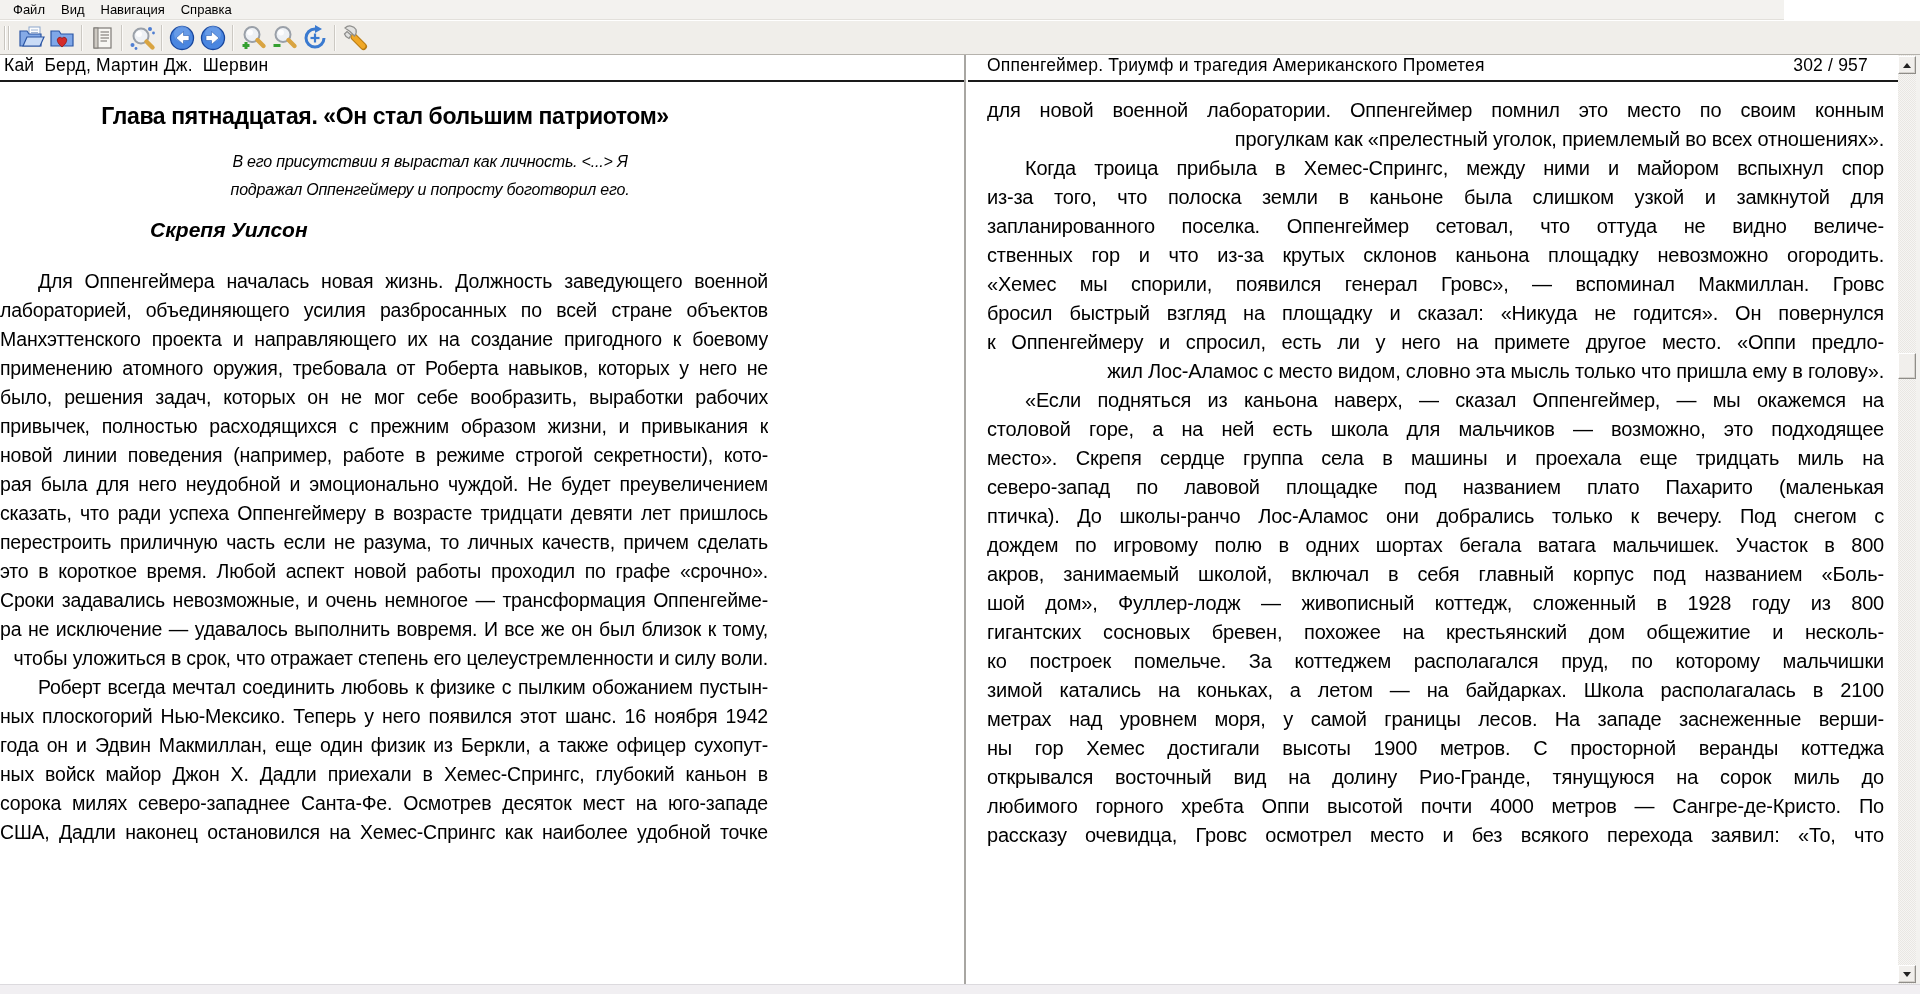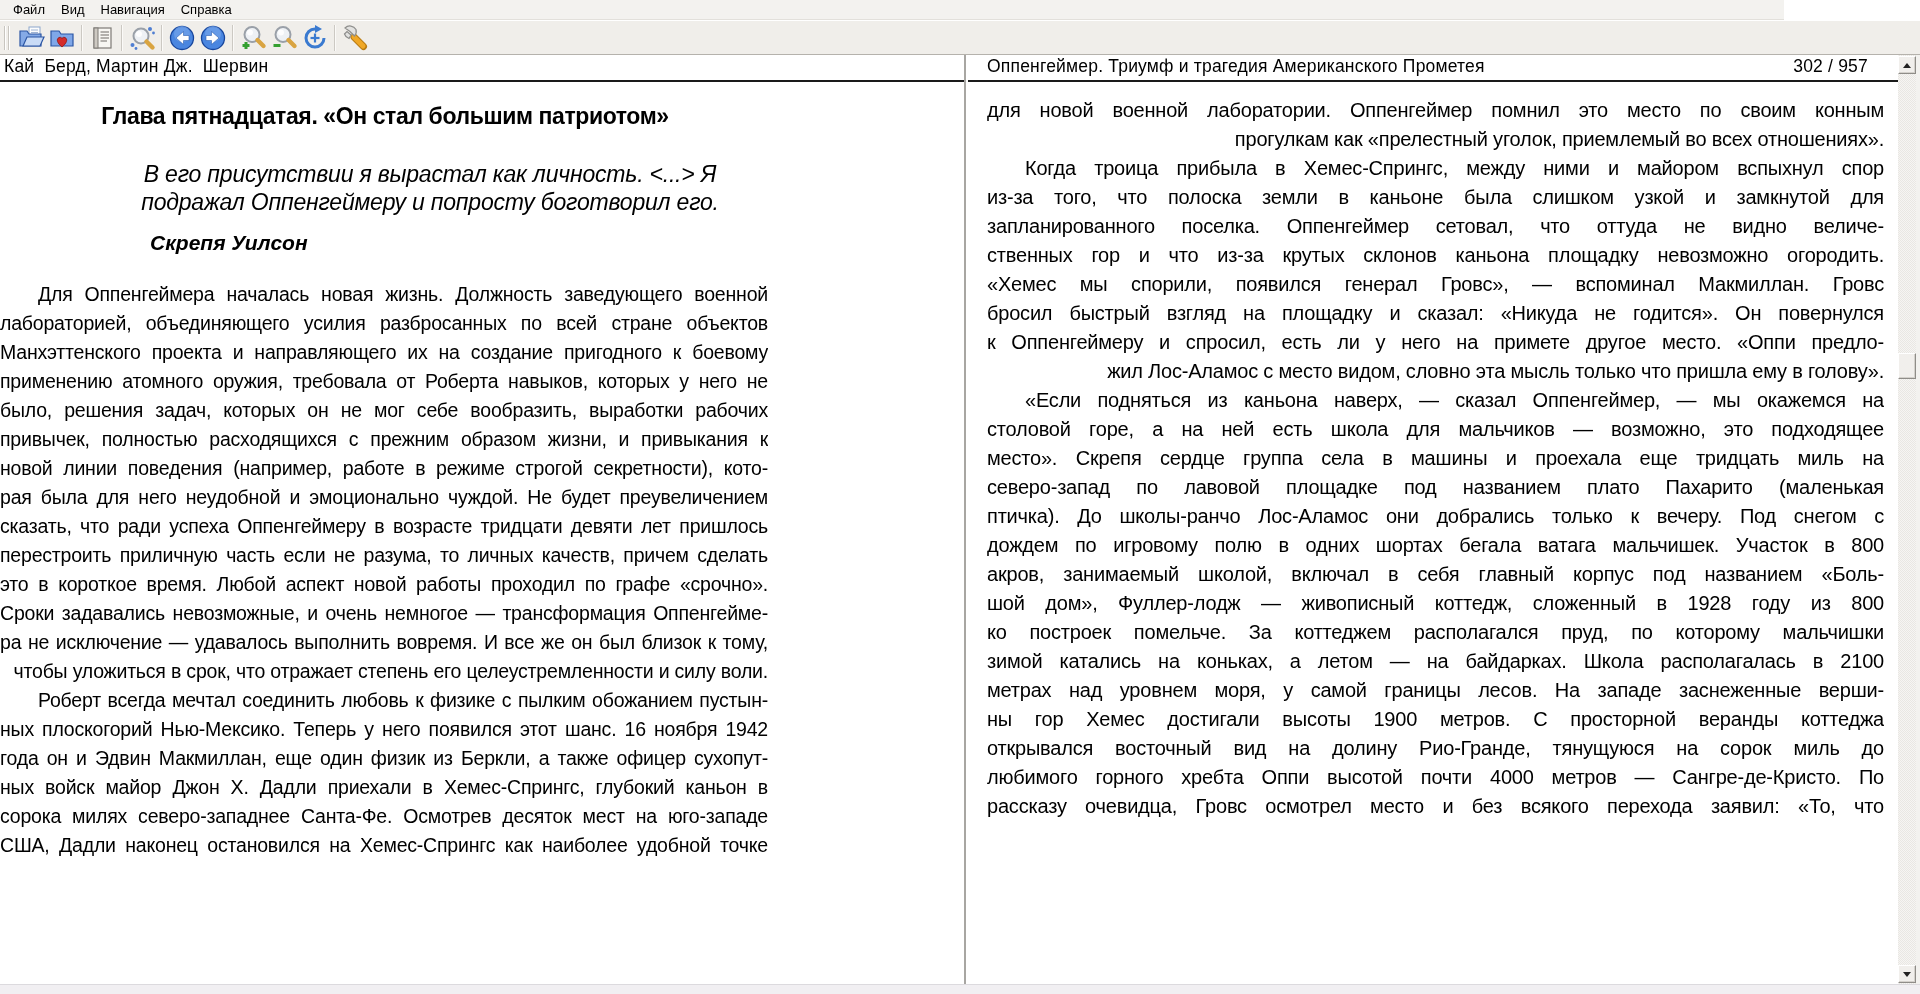--- a/index.html
+++ b/index.html
@@ -26,33 +26,33 @@
     background:linear-gradient(90deg,#c8c5bf 0 1px,#ffffff 1px 2px,transparent 2px 4px,#c8c5bf 4px 5px,#ffffff 5px 6px,transparent 6px);
   }
   .tbtn { width:31px; height:30px; display:flex; align-items:center; justify-content:center; border-radius:3px; }
   .tsep { width:1px; height:26px; background:#ccc9c3; margin:0 4px; box-shadow:1px 0 0 #fbfaf8; }
   
   .pane { position:absolute; top:55px; height:929px; background:#fff; }
   .pane-left  { left:0; width:966px; border-right:2px solid #a8a6a2; }
   .pane-right { left:968px; width:930px; }
   .page-header {
     height:27px; border-bottom:2px solid #1a1a1a;
-    font-size:17.5px; display:flex; align-items:center; padding:0 4px 3px 4px;
+    font-size:17.5px; display:flex; align-items:flex-start; padding:0 4px 3px 4px;
     white-space:pre; letter-spacing:0.2px;
   }
   .pane-right .page-header { padding-left:19px; padding-right:30px; }
   .ph-spacer { flex:1; }
   
   .lp-title {
     width:770px; margin-top:21px; text-align:center;
     font-size:23px; font-weight:bold; letter-spacing:-0.4px;
   }
   .lp-epigraph {
-    width:860px; margin-top:31px; text-align:center;
-    font-style:italic; font-size:23px; line-height:27.5px; letter-spacing:-0.2px;
+    width:860px; margin-top:18px; text-align:center;
+    font-style:italic; font-size:16px; line-height:27.5px; letter-spacing:-0.2px;
   }
   .lp-author {
     margin:15px 0 0 150px; font-weight:bold; font-style:italic; font-size:21px;
   }
   .bodytext { font-size:19.5px; line-height:29px; letter-spacing:-0.2px; }
   .lp-body { width:768px; margin-top:25px; }
   .rp-body { width:897px; margin:14px 0 0 19px; font-size:20px; }
   .line { height:29px; overflow:hidden; white-space:normal;text-align:right; }
   .line.j { text-align:justify; text-align-last:justify; }
   .line.i { text-indent:38px; }
@@ -255,20 +255,21 @@
       <div class="line j">к Оппенгеймеру и спросил, есть ли у него на примете другое место. «Оппи предло-</div>
       <div class="line">жил Лос-Аламос с место видом, словно эта мысль только что пришла ему в голову».</div>
       <div class="line i j">«Если подняться из каньона наверх, — сказал Оппенгеймер, — мы окажемся на</div>
       <div class="line j">столовой горе, а на ней есть школа для мальчиков — возможно, это подходящее</div>
       <div class="line j">место». Скрепя сердце группа села в машины и проехала еще тридцать миль на</div>
       <div class="line j">северо-запад по лавовой площадке под названием плато Пахарито (маленькая</div>
       <div class="line j">птичка). До школы-ранчо Лос-Аламос они добрались только к вечеру. Под снегом с</div>
       <div class="line j">дождем по игровому полю в одних шортах бегала ватага мальчишек. Участок в 800</div>
       <div class="line j">акров, занимаемый школой, включал в себя главный корпус под названием «Боль-</div>
       <div class="line j">шой дом», Фуллер-лодж — живописный коттедж, сложенный в 1928 году из 800</div>
+      <div class="line j">гигантских сосновых бревен, похожее на крестьянский дом общежитие и несколь-</div>
       <div class="line j">ко построек помельче. За коттеджем располагался пруд, по которому мальчишки</div>
       <div class="line j">зимой катались на коньках, а летом — на байдарках. Школа располагалась в 2100</div>
       <div class="line j">метрах над уровнем моря, у самой границы лесов. На западе заснеженные верши-</div>
       <div class="line j">ны гор Хемес достигали высоты 1900 метров. С просторной веранды коттеджа</div>
       <div class="line j">открывался восточный вид на долину Рио-Гранде, тянущуюся на сорок миль до</div>
       <div class="line j">любимого горного хребта Оппи высотой почти 4000 метров — Сангре-де-Кристо. По</div>
       <div class="line j">рассказу очевидца, Гровс осмотрел место и без всякого перехода заявил: «То, что</div>
     </div>
 </div>
 

